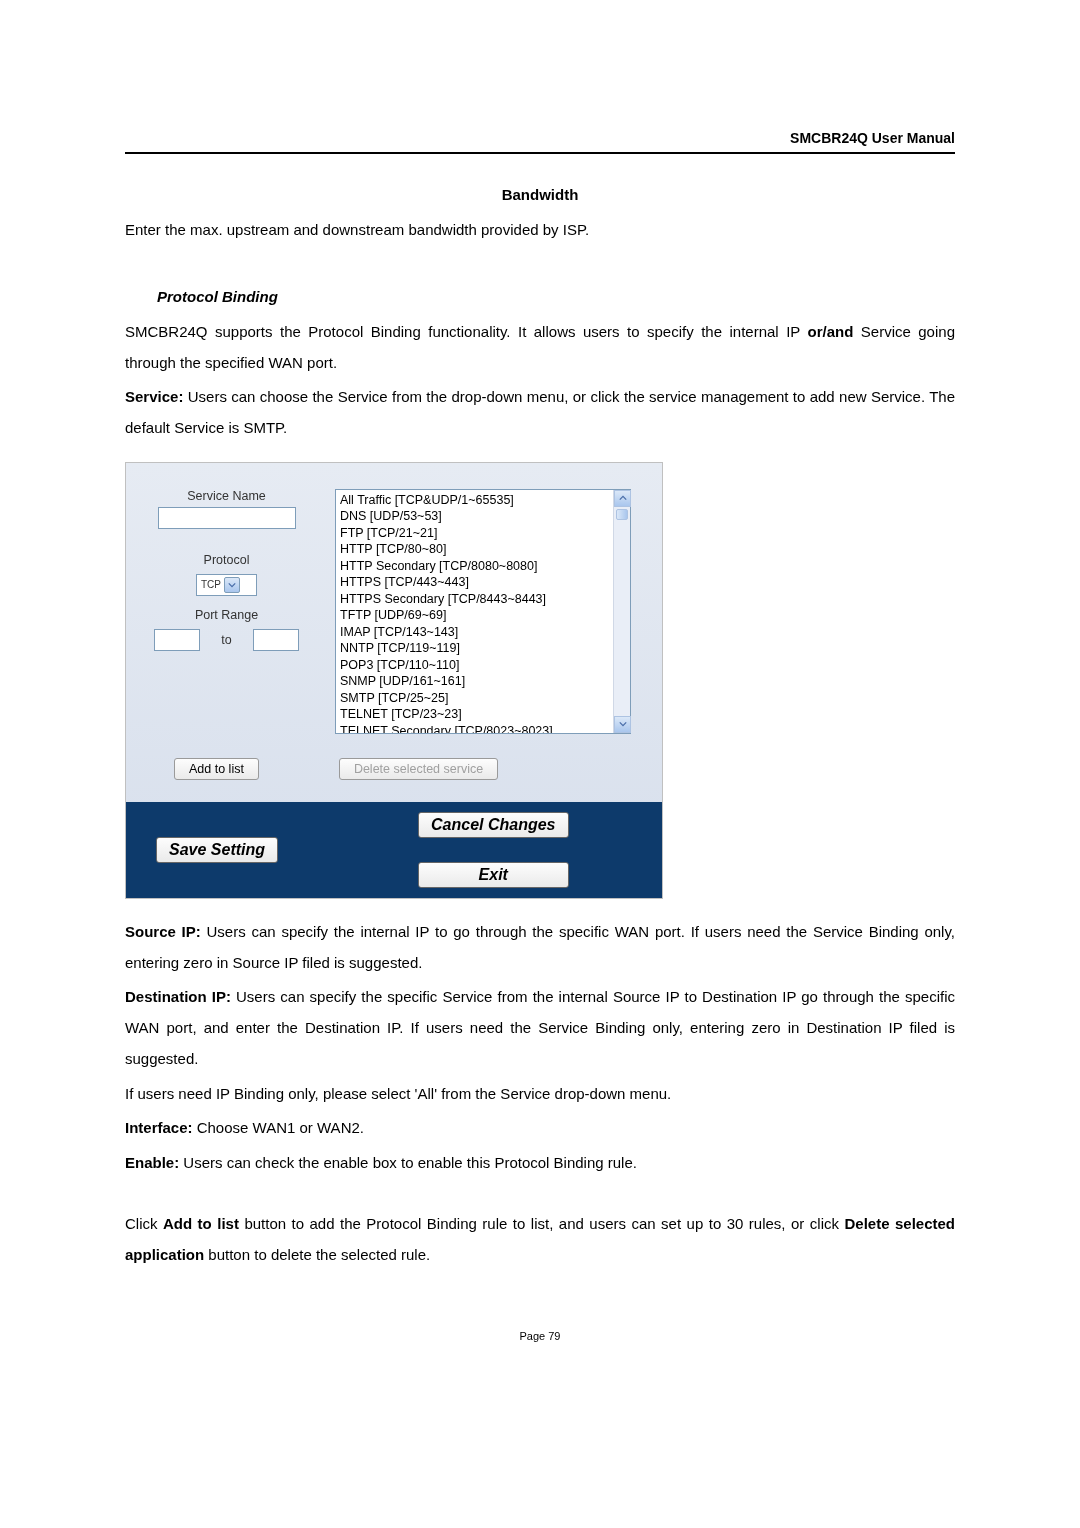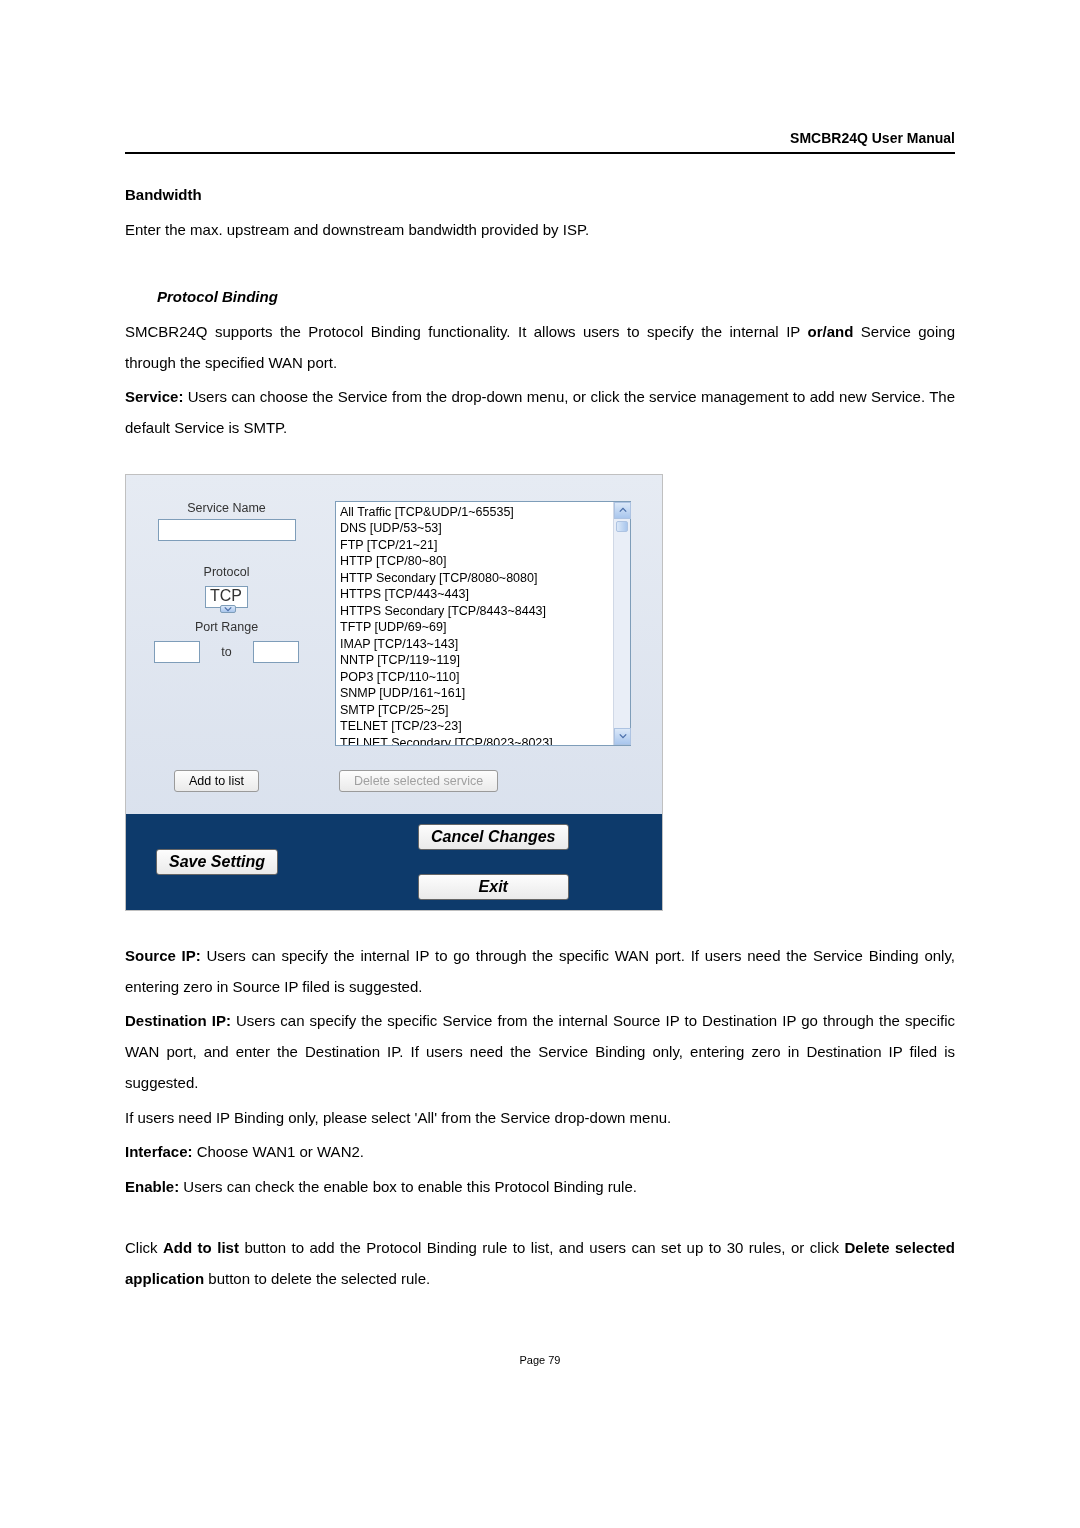--- a/index.html
+++ b/index.html
@@ -20,39 +20,40 @@
       font-weight: bold;
       font-size: 14px;
       padding-bottom: 6px;
       border-bottom: 2px solid #000;
       margin-bottom: 32px;
     }
     .section-heading {
       font-weight: bold;
       font-size: 15px;
       margin-bottom: 12px;
+      text-align: center;
     }
     .section-subheading {
       font-weight: bold;
       font-style: italic;
       font-size: 15px;
       margin-top: 42px;
       margin-bottom: 12px;
       margin-left: 32px;
     }
     .body-text {
       line-height: 2.05;
       text-align: justify;
       margin-bottom: 4px;
     }
     .body-text .bold {
       font-weight: bold;
     }
     .screenshot-panel {
-      margin: 30px 0;
+      margin: 18px 0;
       border: 1px solid #c0c0c0;
       width: 538px;
       background: linear-gradient(to bottom, #e6ebf3, #d7dfec);
       font-family: Tahoma, sans-serif;
       font-size: 12px;
     }
     .panel-body {
       display: flex;
       padding: 26px 18px 24px 18px;
       gap: 26px;
@@ -76,25 +77,24 @@
       background: #fff;
       margin-bottom: 24px;
       font-size: 12px;
     }
     .protocol-dropdown {
       display: inline-flex;
       align-items: center;
       border: 1px solid #7e9db9;
       background: #fff;
       height: 22px;
-      font-size: 16px;
-      padding: 0 5px 0 4px;
+      font-size: 10px;
+      padding: 0 16px 0 4px;
       margin-top: 3px;
       margin-bottom: 12px;
-      flex-direction: column;
     }
     .dd-arrow {
       width: 16px;
       height: 16px;
       background: linear-gradient(to bottom, #dbe8f8, #a9c6ed);
       border: 1px solid #7e9db9;
       border-radius: 2px;
       margin-left: 3px;
       display: flex;
       align-items: center;

